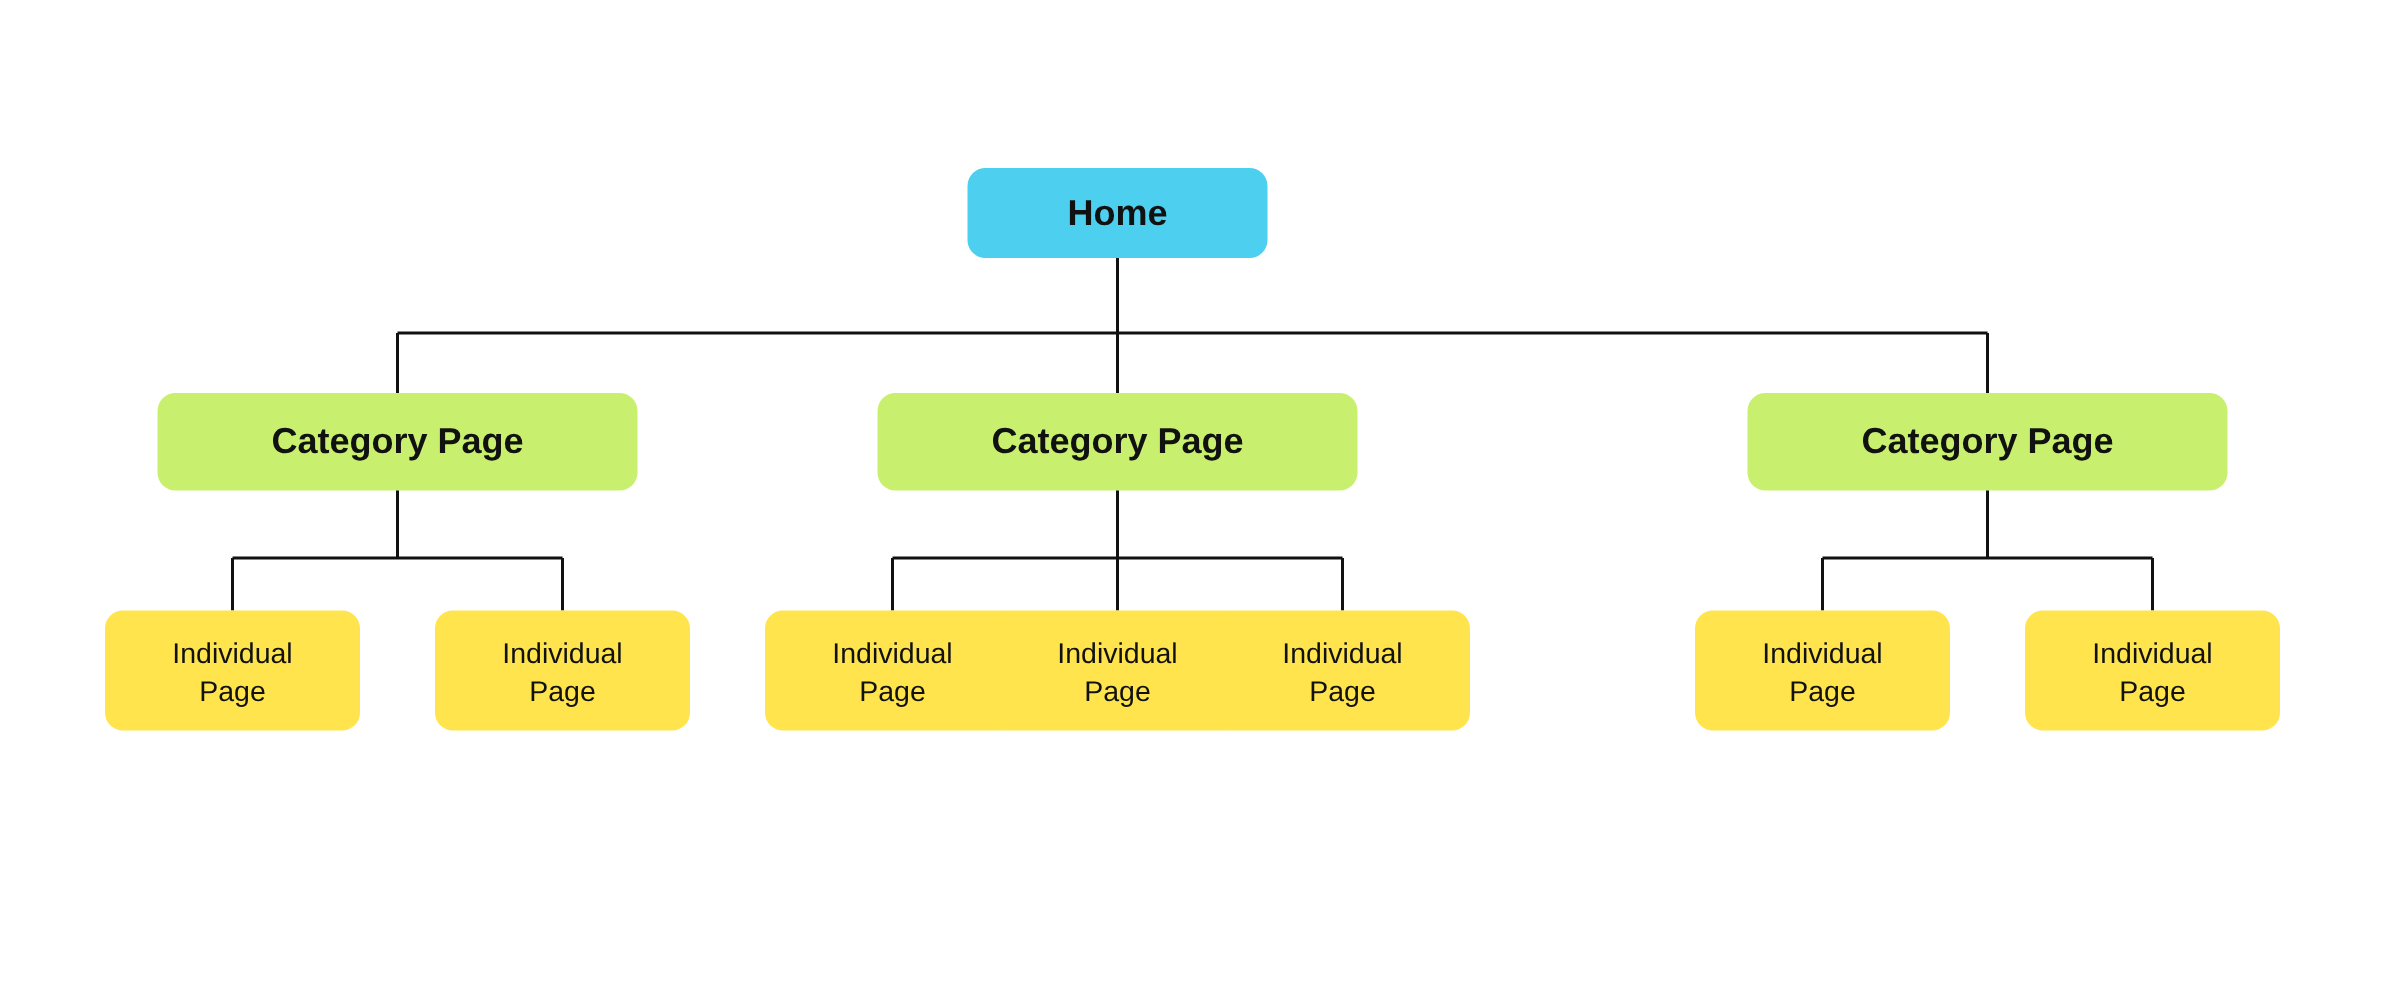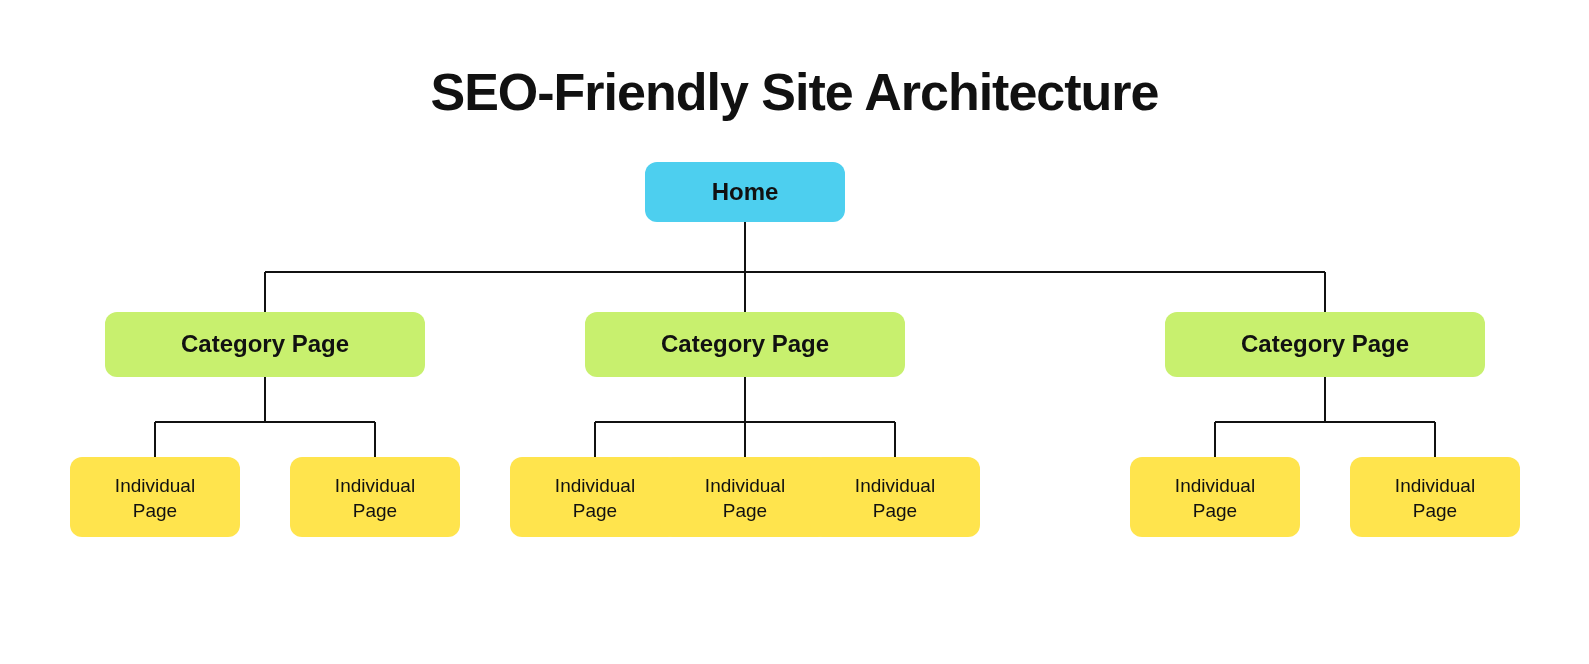--- a/index.html
+++ b/index.html
@@ -33,21 +33,20 @@
 
     
     .tree-svg {
       overflow: visible;
     }
   </style>
 </head>
 <body>
 
 <div class="diagram-container">
-  <h1 class="main-title">SEO-Friendly Site Architecture</h1>
 
   <svg class="tree-svg" width="1480" height="430" viewBox="0 0 1480 430">
 
     <rect x="590" y="0" width="200" height="60" rx="12" fill="#4dcfef"></rect>
     <text x="690" y="38" text-anchor="middle" font-family="Arial, sans-serif" font-size="24" font-weight="700" fill="#111">Home</text>
 
     <line x1="690" y1="60" x2="690" y2="110" stroke="#111" stroke-width="2"></line>
 
     <line x1="210" y1="110" x2="1270" y2="110" stroke="#111" stroke-width="2"></line>
 

